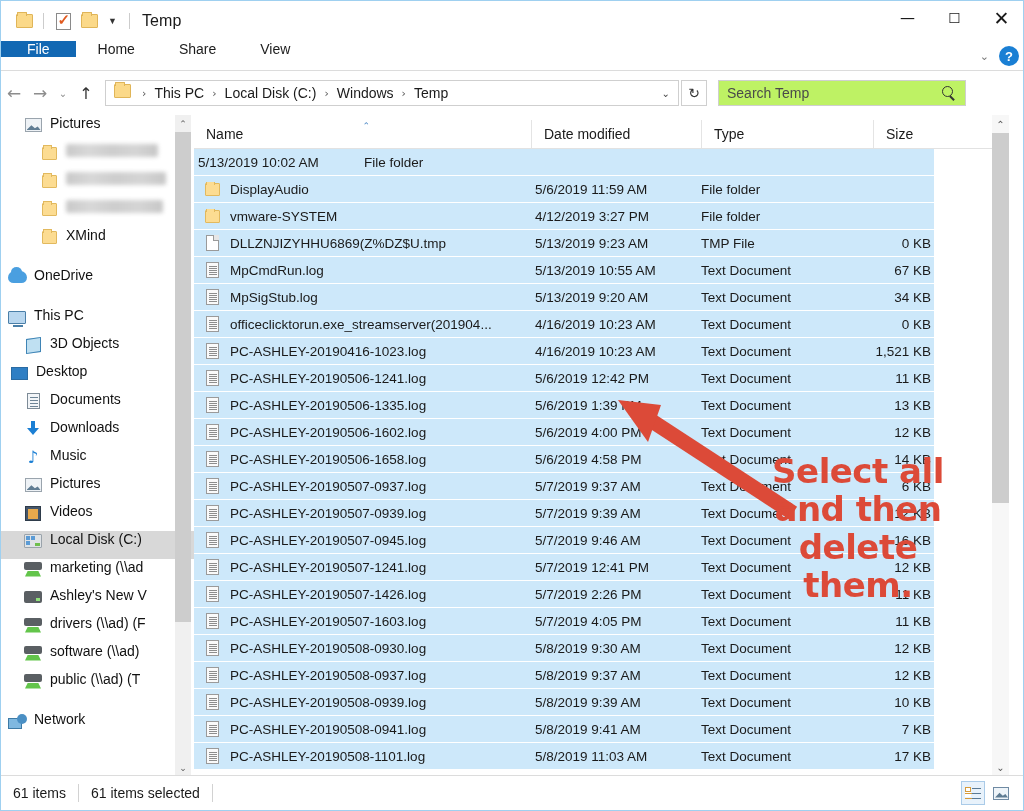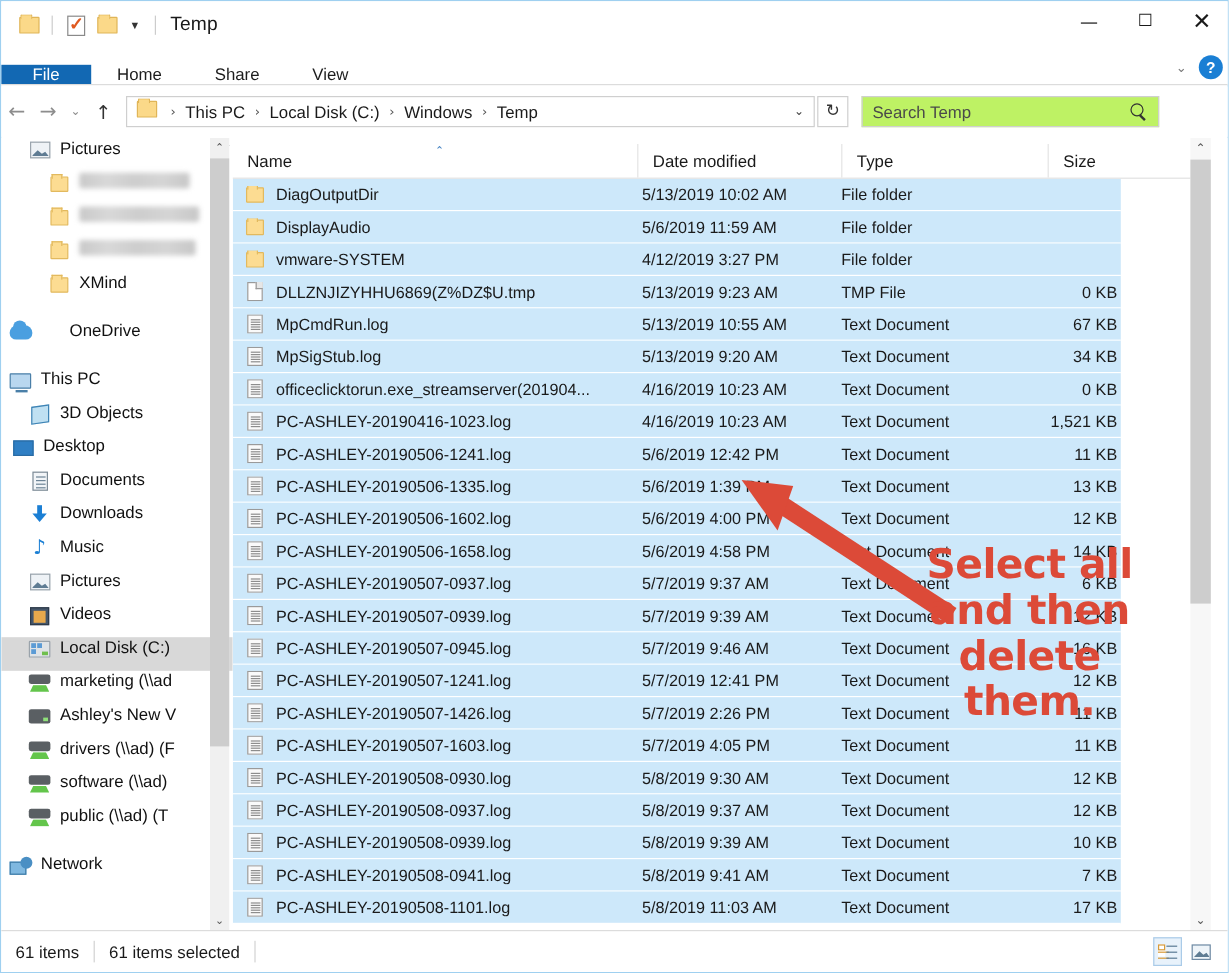--- a/index.html
+++ b/index.html
@@ -64,21 +64,21 @@
     font-size: 15px; color: #1a1a1a; font-family: "DejaVu Sans", sans-serif;
   }
   .wc-close { font-size: 19px; }
   .wc-max { font-size: 14px; }
 
   
   #ribbon {
     position: absolute; top: 40px; left: 0;
     width: 1024px; height: 30px;
     background: #ffffff;
-    display: flex; align-items: flex-end;
+    display: flex; align-items: flex-start;
     border-bottom: 1px solid #dcdcdc;
   }
   .rtab {
     display: flex; align-items: center; justify-content: center;
     padding: 0 22px; font-size: 14px; color: #1c1c1c;
   }
   .rtab.file {
     background: #1268b3; color: #ffffff; padding: 0 26px;
   }
   #ribbon-right {
@@ -542,21 +542,21 @@
         </span>
         <span class="blurred" style="width: 97px;"></span>
       </div>
       <div class="nav-item" style="padding-left: 38px;">
         <span class="nav-icon">
           <span class="ni-folder"></span>
         </span>
         <span>XMind</span>
       </div>
       <div style="height: 12px;"></div>
-      <div class="nav-item" style="padding-left: 6px; gap: 24px;">
+      <div class="nav-item" style="padding-left: 6px;">
         <span class="nav-icon">
           <span class="ni-cloud"></span>
         </span>
         <span>OneDrive</span>
       </div>
       <div style="height: 12px;"></div>
       <div class="nav-item" style="padding-left: 6px;">
         <span class="nav-icon">
           <span class="ni-pc"></span>
         </span>
@@ -665,26 +665,20 @@
       </div>
       <div class="colh c-type">
         <span>Type</span>
       </div>
       <div class="colh c-size">
         <span>Size</span>
       </div>
     </div>
     <div id="rows">
         <div class="row">
-          <div class="cell cell-name">
-            <span class="f-icon">
-              <span class="fi-folder"></span>
-            </span>
-            <span>DiagOutputDir</span>
-          </div>
           <div class="cell cell-date">5/13/2019 10:02 AM</div>
           <div class="cell cell-type">File folder</div>
           <div class="cell cell-size"></div>
         </div>
         <div class="row">
           <div class="cell cell-name">
             <span class="f-icon">
               <span class="fi-folder"></span>
             </span>
             <span>DisplayAudio</span>

